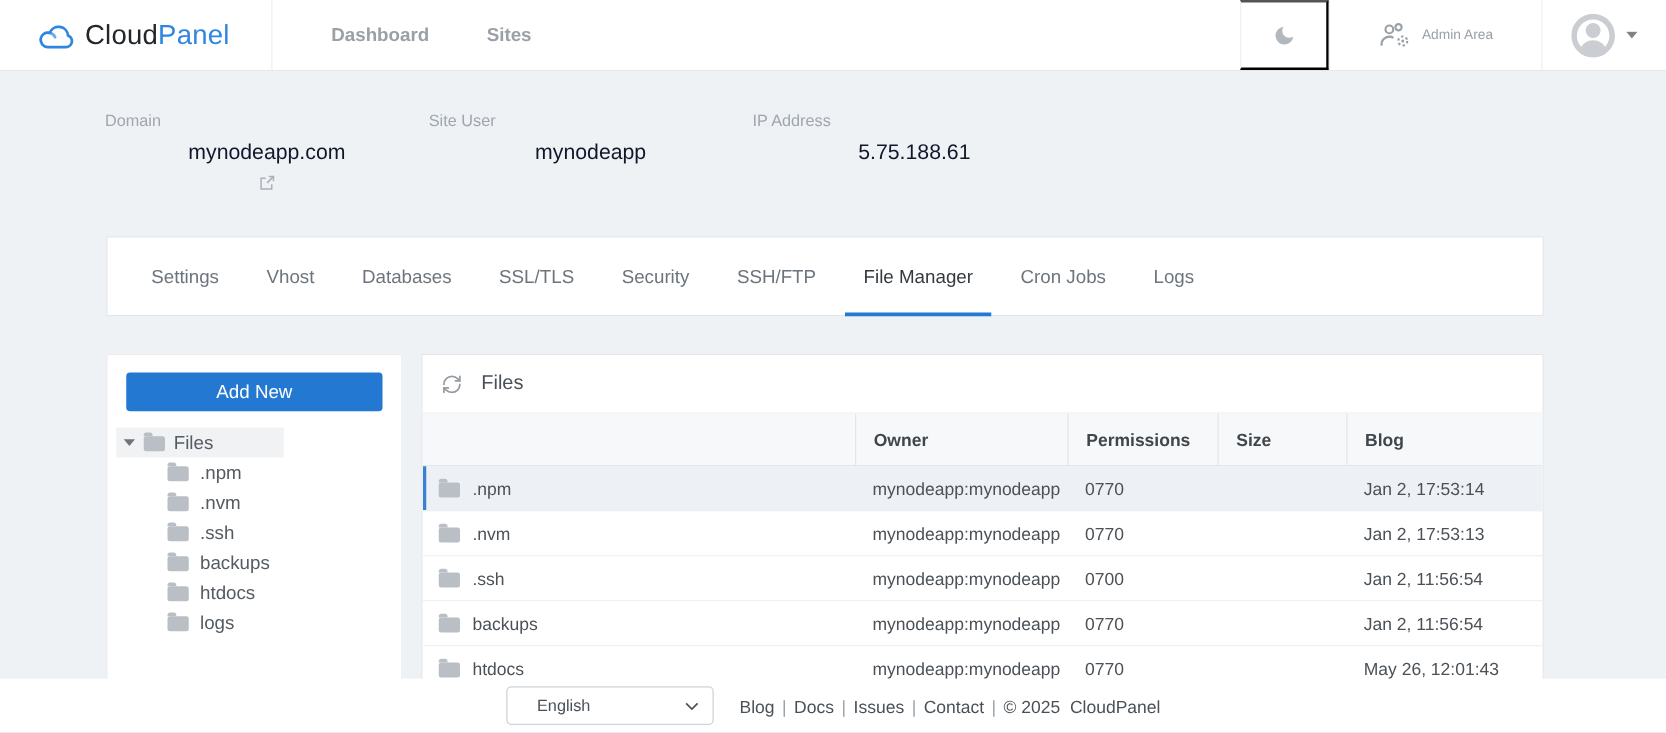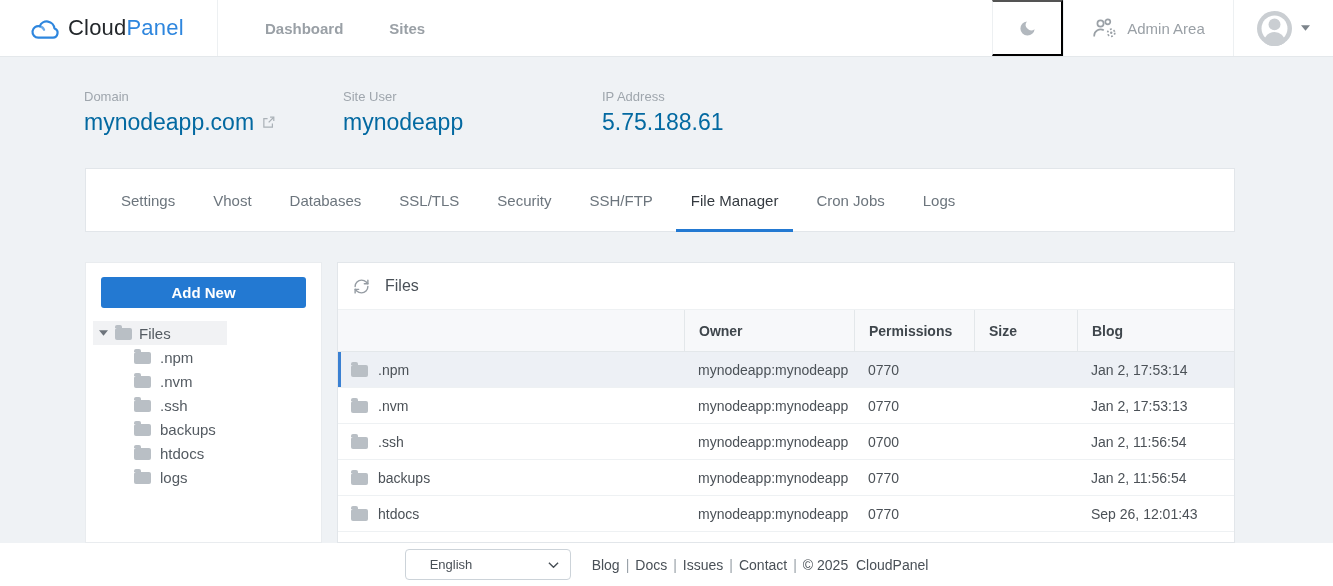--- a/index.html
+++ b/index.html
@@ -12,42 +12,42 @@
   
   .navbar { height:57px; background:#fff; border-bottom:1px solid #e4e8eb; display:flex; align-items:stretch; }
   .logo-area { width:218px; display:flex; align-items:center; gap:8px; padding-left:29px; border-right:1px solid #edf0f2; cursor:pointer; }
   .brand { font-size:22px; color:#23272b; letter-spacing:.2px; }
   .brand .panel { color:#2e86de; }
   .main-nav { display:flex; align-items:center; gap:46px; margin-left:47px; }
   .main-nav a { font-size:15px; font-weight:bold; color:#9aa0a6; text-decoration:none; cursor:pointer; }
   .nav-right { margin-left:auto; display:flex; align-items:stretch; }
   .nav-cell { display:flex; align-items:center; justify-content:center; border-left:1px solid #edf0f2; cursor:pointer; background:none; }
   .nav-cell.moon { width:71px; }
-  .nav-cell.admin { width:170px; gap:9px; font-size:15px; color:#9aa0a6; }
+  .nav-cell.admin { width:170px; gap:9px; font-size:11px; color:#9aa0a6; }
   .nav-cell.user { width:100px; gap:9px; }
 
   
   .site-info { display:flex; padding:32px 0 0 84px; }
   .info-field { width:259px; }
   .info-label { font-size:13px; color:#9fa6ad; line-height:15px; margin-bottom:8px; }
-  .info-value { font-size:23px; color:#0369a1; line-height:20px; display:flex; align-items:center; gap:8px; }
+  .info-value { font-size:17px; color:#0f172a; line-height:20px; display:flex; align-items:center; gap:8px;flex-direction:column; }
 
   
   .tabs-card { margin:36px 98px 0 85px; height:64px; background:#fff; border:1px solid #e2e6ea;
     display:flex; align-items:stretch; padding-left:35px; gap:38px; }
   .tab { display:flex; align-items:center; font-size:15px; color:#6c757d; position:relative; cursor:pointer; white-space:nowrap; }
   .tab.active { color:#343a40; }
   .tab.active::after { content:""; position:absolute; left:-15px; right:-15px; bottom:-1px; height:3px; background:#2379d2; }
 
   
   .content-row { display:flex; margin:30px 98px 0 85px; gap:15px; height:281px; }
 
   .sidebar { width:237px; background:#fff; border:1px solid #e9ecef; padding:14px 15px 0; }
   .add-new { display:block; width:100%; height:31px; background:#2379d2; color:#fff; font-family:inherit;
-    font-size:15px; font-weight:bold; border:none; border-radius:3px; cursor:pointer; }
+    font-size:15px; font-weight:normal; border:none; border-radius:3px; cursor:pointer; }
   .tree { margin:13px 0 0 -8px; font-size:15px; color:#545b62; }
   .tree-root { height:24px; width:134px; display:flex; align-items:center; gap:7px; background:#f1f2f4; padding-left:6px; cursor:pointer; }
   .tree-item { height:24px; display:flex; align-items:center; gap:9px; margin-left:41px; cursor:pointer; }
   .folder { width:17px; height:12px; background:#b9bfc5; border-radius:2px; position:relative; flex:none; margin-top:2px; }
   .folder::before { content:""; position:absolute; top:-3px; left:0; width:7px; height:3px; background:inherit; border-radius:2px 2px 0 0; }
 
   .files-card { flex:1; background:#fff; border:1px solid #e2e6ea; display:flex; flex-direction:column; overflow:hidden; }
   .panel-header { height:47px; flex:none; display:flex; align-items:center; gap:15px; padding:0 15px; border-bottom:1px solid #eef1f3; }
   .refresh-btn { border:none; background:none; padding:0; display:flex; align-items:center; cursor:pointer; }
   .panel-title { font-size:16px; font-weight:normal; color:#495057; }
@@ -285,21 +285,21 @@
         <div class="cell col-date">Jan 2, 11:56:54</div>
       </div>
       <div class="trow">
         <div class="cell cell-name col-name">
             <span class="folder"></span>
             <span>htdocs</span>
           </div>
         <div class="cell col-owner">mynodeapp:mynodeapp</div>
         <div class="cell col-perm">0770</div>
         <div class="cell col-size"></div>
-        <div class="cell col-date">Sep 26, 12:01:43</div>
+        <div class="cell col-date">May 26, 12:01:43</div>
       </div>
       <div class="trow partial">
         
       </div>
     </main>
   </div>
 
   <footer class="footer">
     <div class="select-wrap">
       <select>

